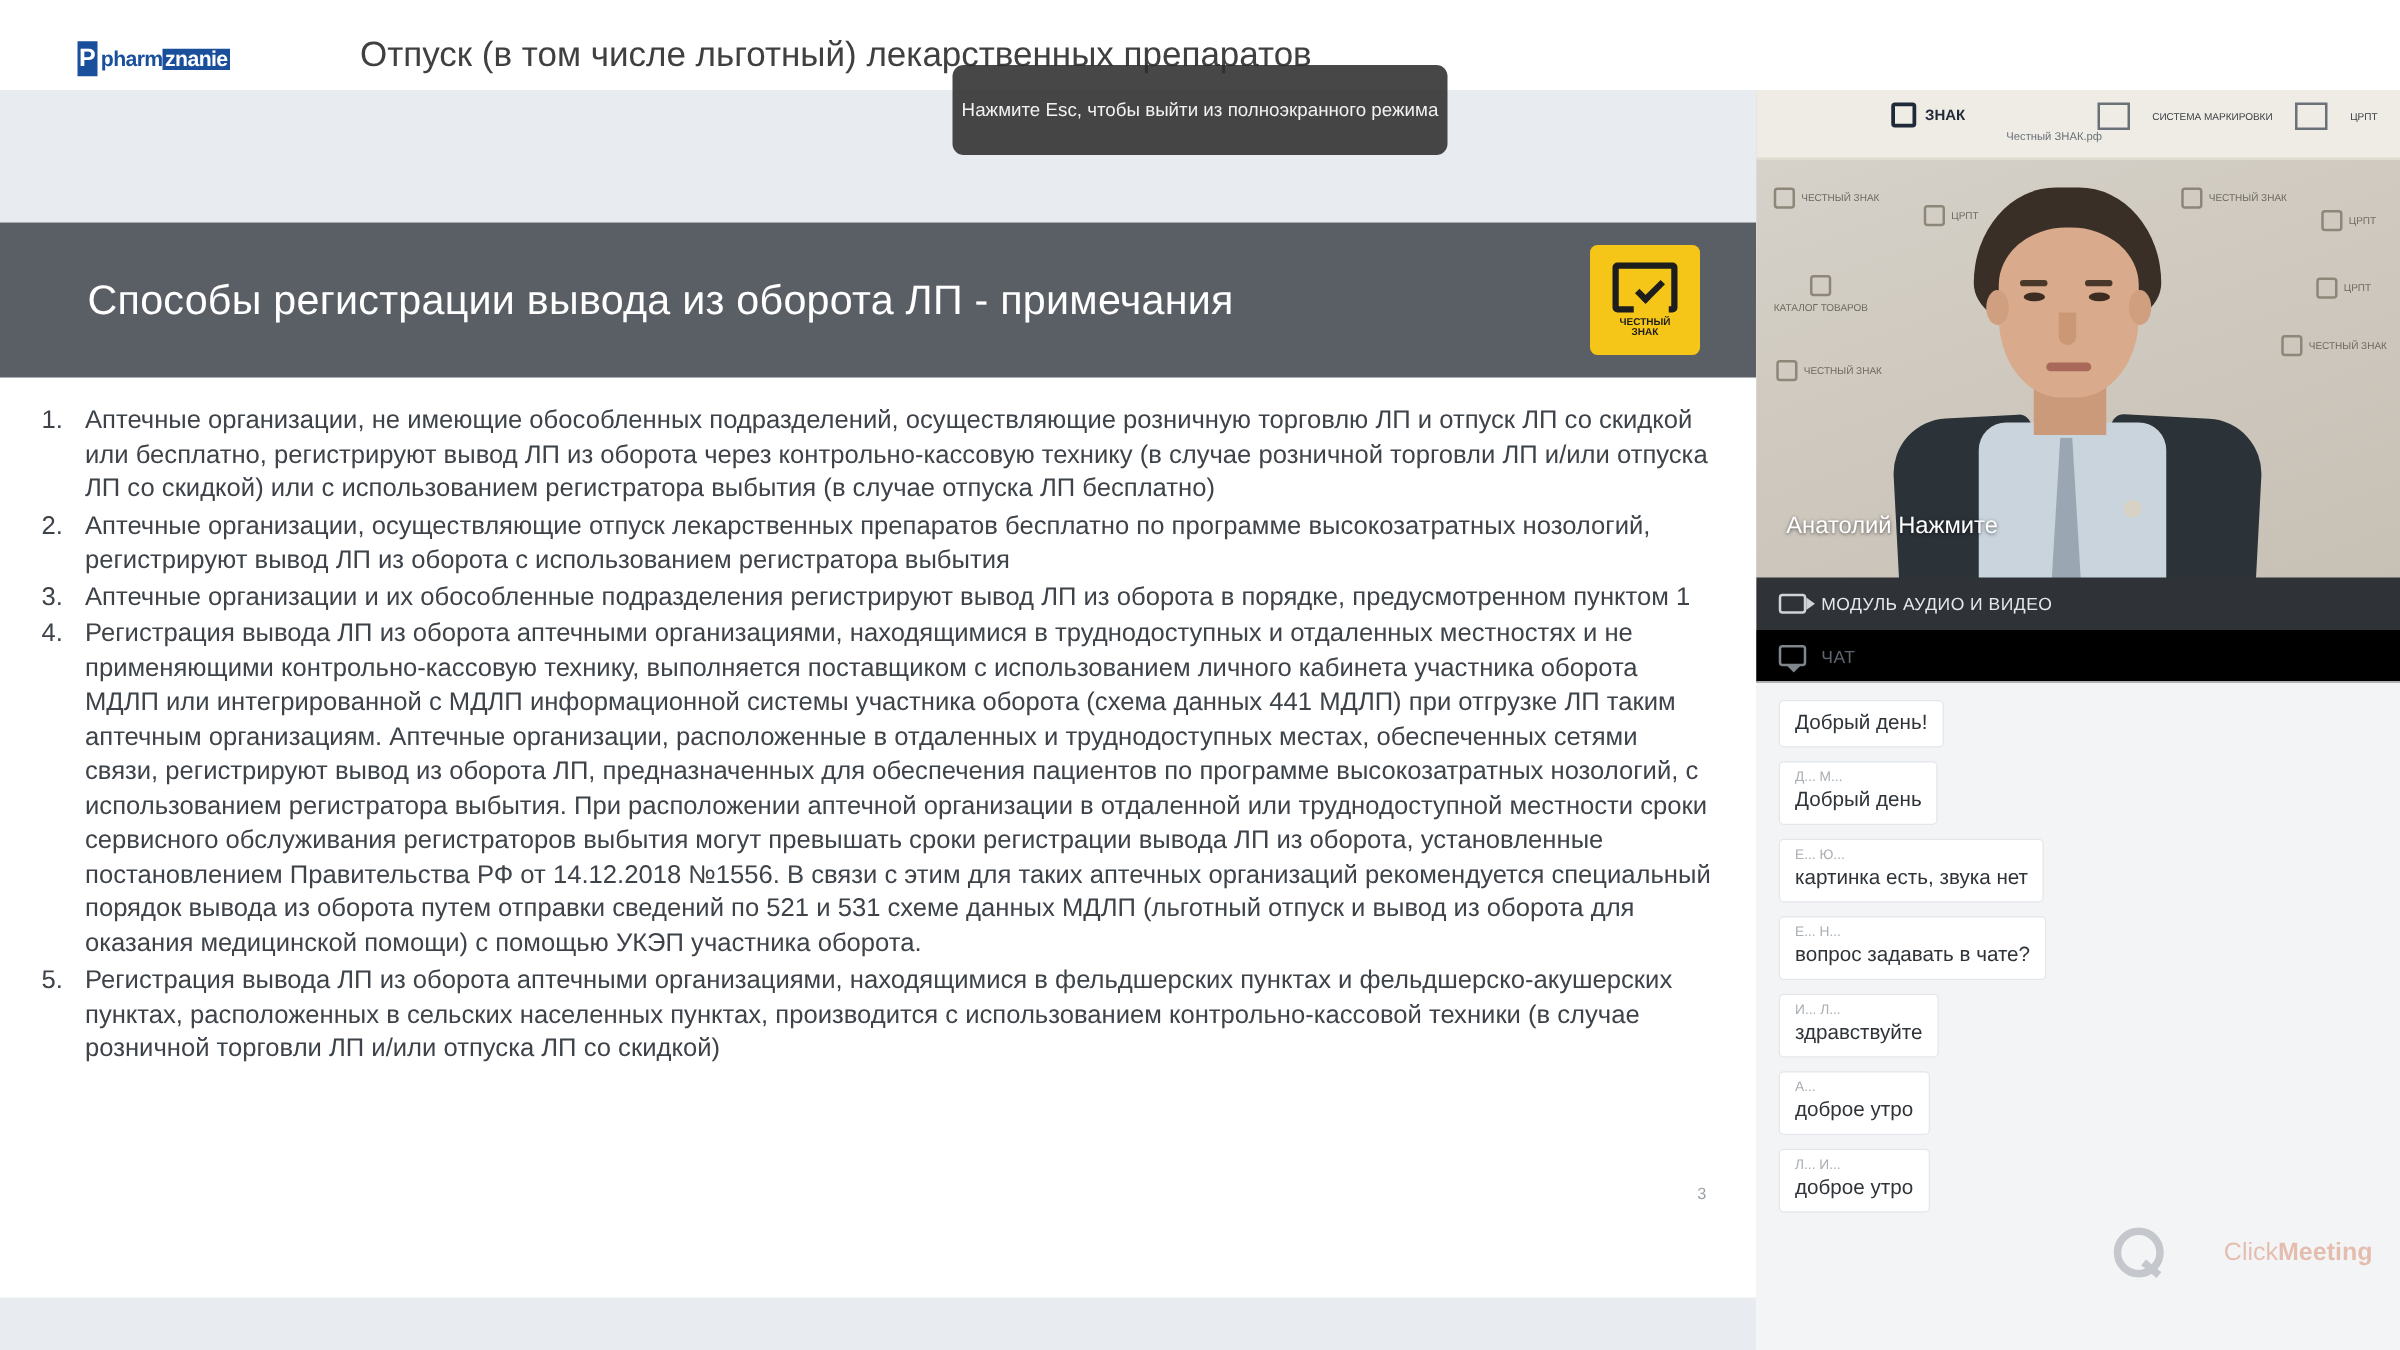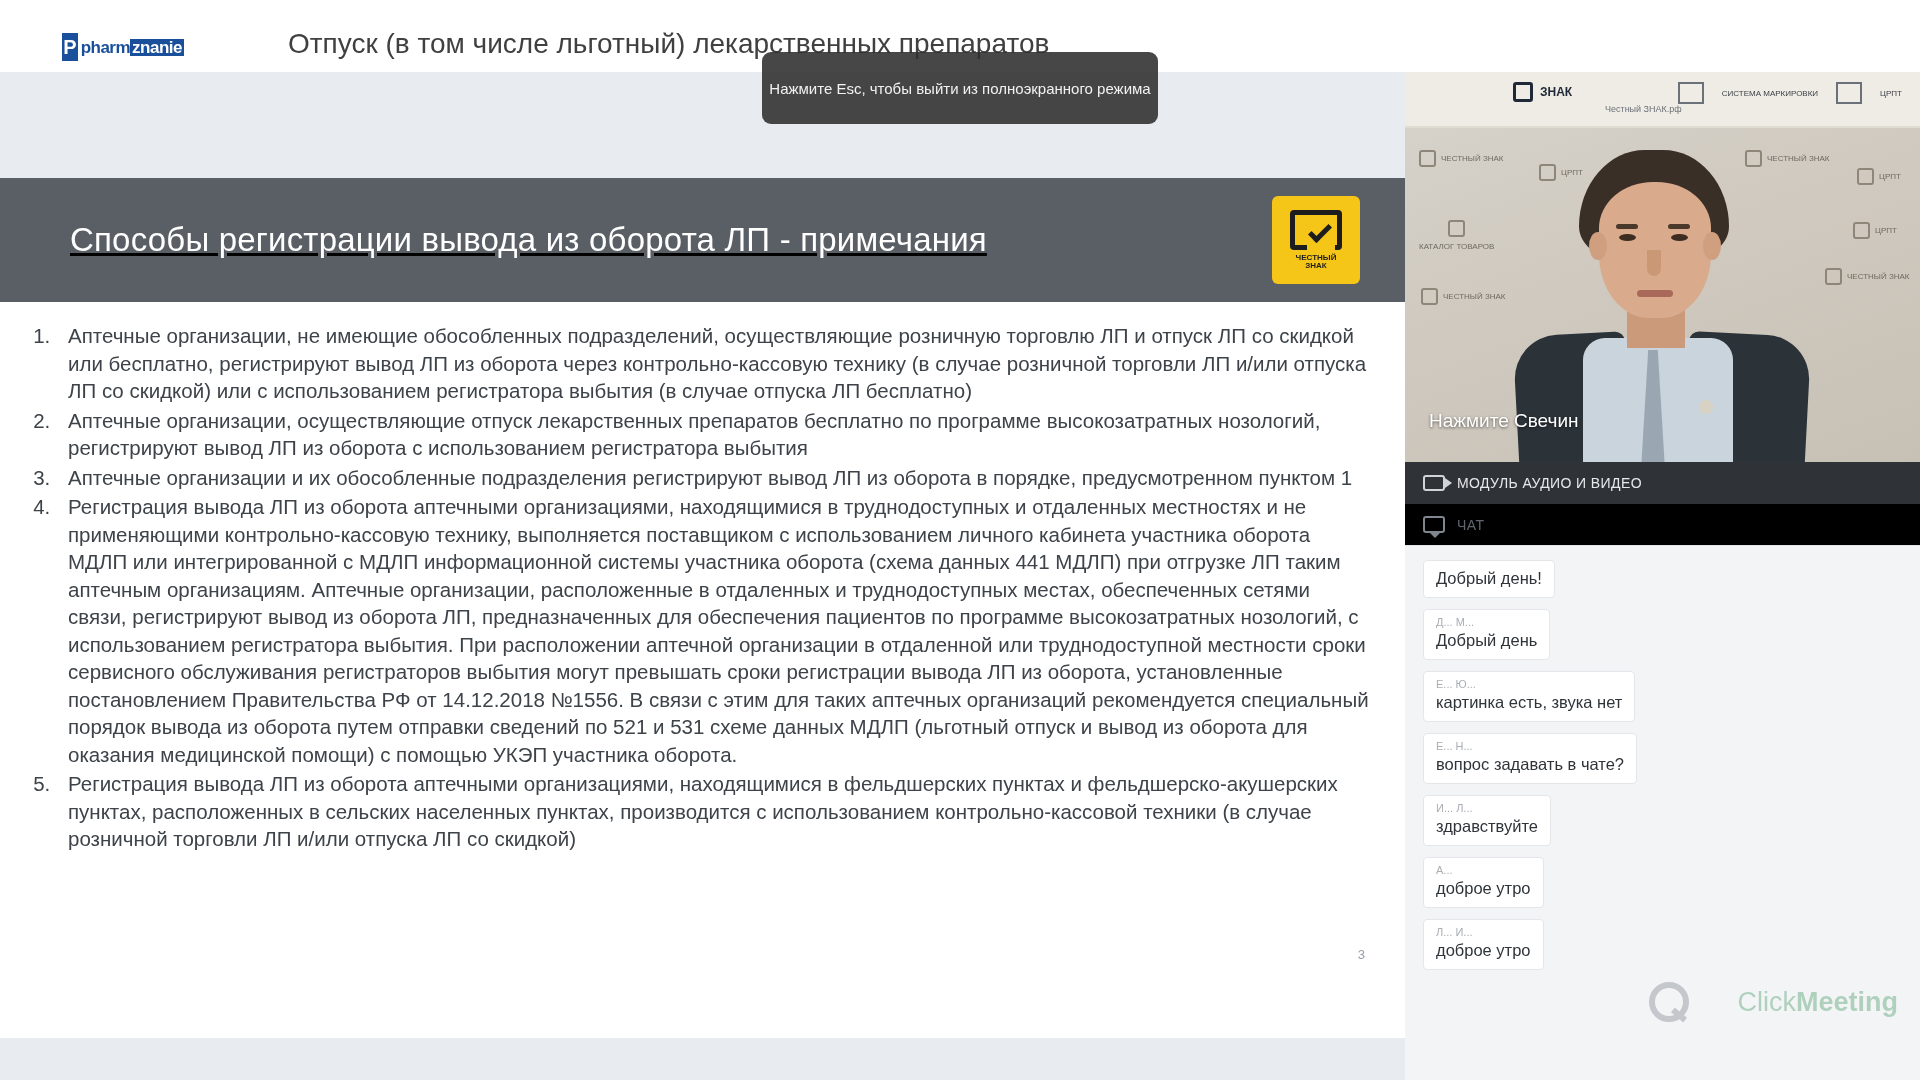--- a/index.html
+++ b/index.html
@@ -75,21 +75,21 @@
   }
   .slide {
     position: absolute; left: 0; top: 106px;
     width: 1405px; height: 860px;
     background: #ffffff;
   }
   .slide-header {
     position: relative;
     width: 1405px; height: 124px;
     background: #5a5f66;
-    display: flex; align-items: center; text-decoration: underline;
+    display: flex; align-items: center;
   }
   .slide-title {
     margin-left: 70px;
     color: #ffffff;
     font-size: 33px;
     font-weight: normal;
     letter-spacing: 0.2px;
   }
   .zn-badge {
     position: absolute; right: 45px; top: 18px;
@@ -299,21 +299,21 @@
   }
   .cm-mark {
     width: 40px; height: 40px;
     border: 6px solid #5b6169; border-radius: 50%;
     position: relative;
   }
   .cm-mark:after {
     content: ""; position: absolute; right: -4px; bottom: -2px;
     width: 16px; height: 6px; background: #5b6169; transform: rotate(40deg);
   }
-  .cm-text { font-size: 27px; color: #15803d; margin-left: 38px; }
+  .cm-text { font-size: 20px; color: #c2410c; margin-left: 38px; }
   .cm-text b { font-weight: bold; }
 </style>
 </head>
 <body>
 
 <div id="root">
 
   <div class="topbar">
     <div class="logo">
       <div class="logo-mark">P</div>
@@ -422,21 +422,21 @@
         <div class="sp-ear-l"></div>
         <div class="sp-ear-r"></div>
         <div class="sp-brow-l"></div>
         <div class="sp-brow-r"></div>
         <div class="sp-eye-l"></div>
         <div class="sp-eye-r"></div>
         <div class="sp-nose"></div>
         <div class="sp-mouth"></div>
       </div>
 
-      <div class="speaker-name">Нажмите Свечин</div>
+      <div class="speaker-name">Анатолий Нажмите</div>
 
       <div class="video-footer">
         <span class="cam-icon"></span>
         <span class="video-footer-label">МОДУЛЬ АУДИО И ВИДЕО</span>
       </div>
     </div>
 
     <div class="chat-header">
       <span class="chat-icon"></span>
       <span class="chat-header-label">ЧАТ</span>

